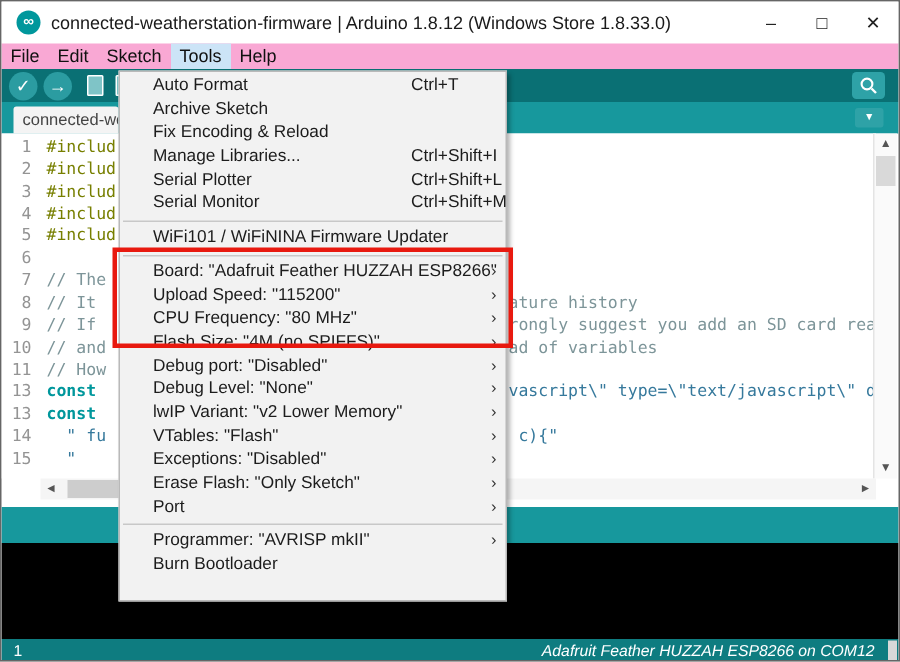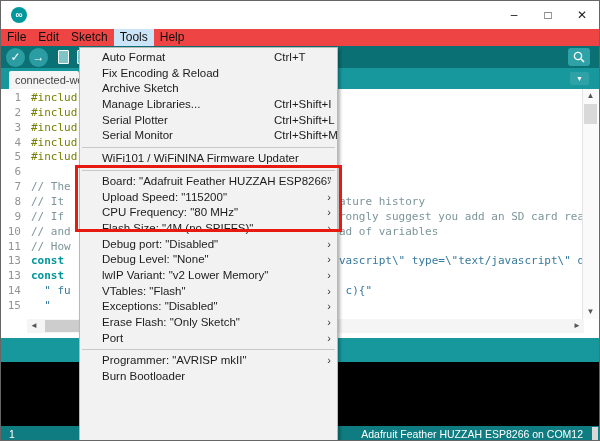--- a/index.html
+++ b/index.html
@@ -10,21 +10,21 @@
     font-family:"Liberation Sans", sans-serif; cursor:default;
   }
   
   .titlebar { position:absolute; left:0; top:0; width:100%; height:28px; background:#fff; }
   .app-icon { position:absolute; left:10px; top:6px; width:16px; height:16px; border-radius:50%;
     background:#00979C; color:#fff; font-size:10px; font-weight:bold; text-align:center; line-height:15px; }
   .title-text { position:absolute; left:33px; top:7px; font-size:12px; color:#1a1a1a; white-space:nowrap; }
   .win-btn { position:absolute; top:0; width:34px; height:28px; text-align:center; line-height:28px;
     font-size:12px; color:#222; }
   
-  .menubar { position:absolute; left:0; top:28px; width:100%; height:17px; background:#ef4444;
+  .menubar { position:absolute; left:0; top:28px; width:100%; height:17px; background:#f9a8d4;
     font-size:12px; color:#111; }
   .menu-item { display:inline-block; padding:1px 6px; height:17px; line-height:15px; }
   .menu-item.active { background:#CCE4F7; }
   
   .toolbar { position:absolute; left:0; top:45px; width:100%; height:22px; background:#0A7074; }
   .tbtn { position:absolute; top:2px; width:19px; height:19px; border-radius:50%;
     background:#2B9CA1; color:#fff; text-align:center; line-height:18px; font-size:12px; }
   .tbtn.sheet { border-radius:3px; background:#0A7074; }
   .sheet-glyph { display:inline-block; width:11px; height:14px; background:#7FC4C7;
     border:1px solid #fff; border-radius:1px; margin-top:2px; }
@@ -53,41 +53,42 @@
   .vscroll .thumb { position:absolute; left:1px; top:15px; width:13px; height:20px; background:#D9D9D9; }
   .hscroll { position:absolute; left:26px; top:318px; width:557px; height:14px; background:#F5F5F5; }
   .hscroll .arr { position:absolute; top:0; width:14px; height:14px; color:#555; font-size:8px; text-align:center; line-height:14px; }
   .hscroll .thumb { position:absolute; left:18px; top:1px; width:270px; height:12px; background:#CDCDCD; }
   
   .msg-strip { position:absolute; left:0; top:337px; width:100%; height:24px; background:#17989D; }
   .console { position:absolute; left:0; top:361px; width:100%; height:64px; background:#000; }
   .statusbar { position:absolute; left:0; top:425px; width:100%; height:16px; background:#0E7C80;
     color:#fff; font-size:10.5px; }
   .statusbar .line-no { position:absolute; left:8px; top:2px; }
-  .statusbar .board-info { position:absolute; right:16px; top:2px; }
+  .statusbar .board-info { position:absolute; right:16px; top:2px;font-style:italic; }
   .corner-notch { position:absolute; right:1px; top:426px; width:6px; height:14px; background:#D8D8D8; }
   
-  .popup { position:absolute; left:78px; top:46px; width:259px; height:394px; background:#F2F2F2;
+  .popup { position:absolute; left:78px; top:46px; width:259px; height:354px; background:#F2F2F2;
     border:1px solid #B9B9B9; box-shadow:2px 2px 3px rgba(0,0,0,0.3); padding-top:2px;
     font-size:11.5px; color:#1c1c1c; z-index:5; }
   .mi { position:relative; height:15.7px; line-height:15.7px; padding-left:22px; white-space:nowrap; }
   .mi .sc { position:absolute; left:194px; top:0;text-align:center; }
   .mi .sub { position:absolute; right:6px; top:0; font-size:11px; color:#333; }
   .msep { height:1px; background:#C8C8C8; margin:3px 2px; }
   
   .red-box { position:absolute; left:74px; top:164px; width:267px; height:67px;
     border:3px solid #E8190F; z-index:9; }
 </style>
 </head>
 <body>
 
 <div class="window">
 
   <div class="titlebar">
     <div class="app-icon">∞</div>
+    <div class="title-text">connected-weatherstation-firmware | Arduino 1.8.12 (Windows Store 1.8.33.0)</div>
     <div class="win-btn" style="right:68px;">–</div>
     <div class="win-btn" style="right:34px;">□</div>
     <div class="win-btn" style="right:0;">✕</div>
   </div>
 
   <div class="menubar" id="menubar"><span class="menu-item">File</span><span class="menu-item">Edit</span><span class="menu-item">Sketch</span><span class="menu-item active">Tools</span><span class="menu-item">Help</span></div>
 
   <div class="toolbar">
     <div class="tbtn" style="left:5px;">✓</div>
     <div class="tbtn" style="left:28px;">→</div>
@@ -139,22 +140,22 @@
   <div class="msg-strip"></div>
   <div class="console"></div>
   <div class="statusbar">
     <span class="line-no">1</span>
     <span class="board-info">Adafruit Feather HUZZAH ESP8266 on COM12</span>
   </div>
   <div class="corner-notch"></div>
 
   <div class="popup" id="toolsmenu">
       <div class="mi"><span>Auto Format</span><span class="sc">Ctrl+T</span></div>
+      <div class="mi"><span>Archive Sketch</span></div>
       <div class="mi"><span>Fix Encoding &amp; Reload</span></div>
-      <div class="mi"><span>Archive Sketch</span></div>
       <div class="mi"><span>Manage Libraries...</span><span class="sc">Ctrl+Shift+I</span></div>
       <div class="mi"><span>Serial Plotter</span><span class="sc">Ctrl+Shift+L</span></div>
       <div class="mi"><span>Serial Monitor</span><span class="sc">Ctrl+Shift+M</span></div>
       <div class="msep"></div>
       <div class="mi"><span>WiFi101 / WiFiNINA Firmware Updater</span></div>
       <div class="msep"></div>
       <div class="mi"><span>Board: "Adafruit Feather HUZZAH ESP8266"</span><span class="sub">›</span></div>
       <div class="mi"><span>Upload Speed: "115200"</span><span class="sub">›</span></div>
       <div class="mi"><span>CPU Frequency: "80 MHz"</span><span class="sub">›</span></div>
       <div class="mi"><span>Flash Size: "4M (no SPIFFS)"</span><span class="sub">›</span></div>

